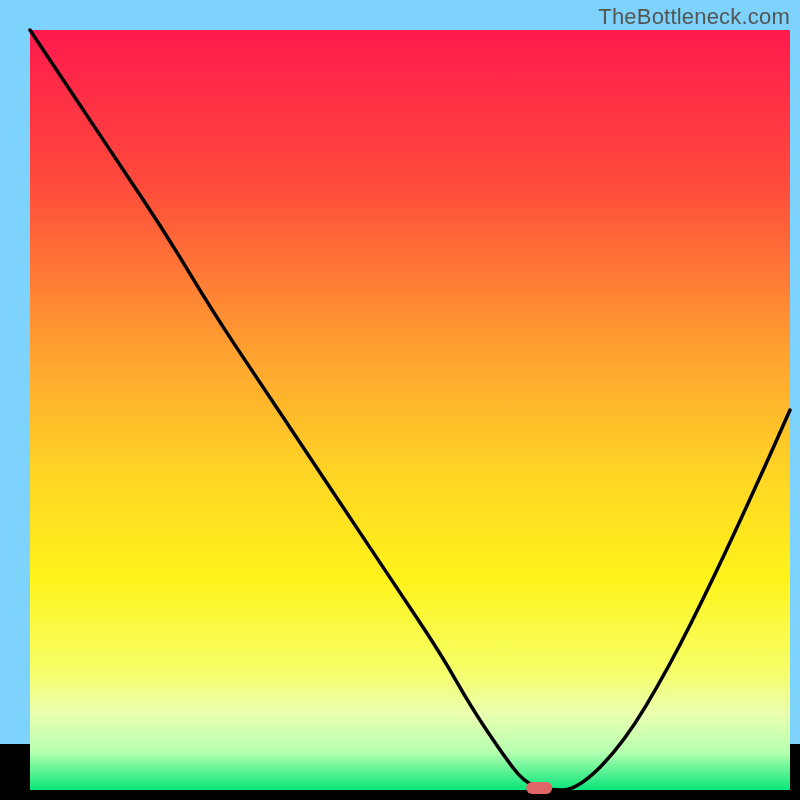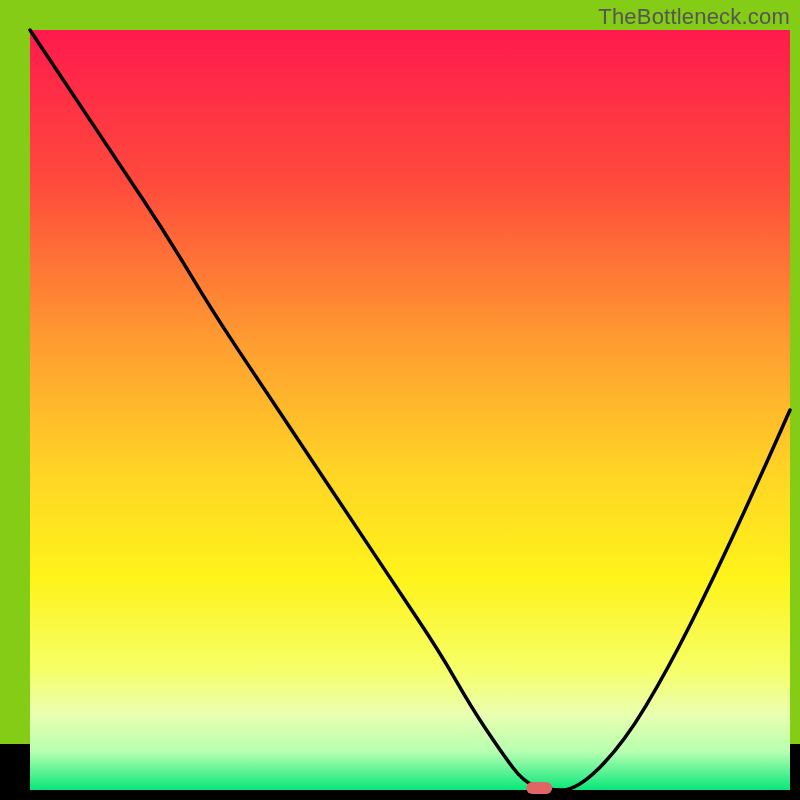--- a/index.html
+++ b/index.html
@@ -7,21 +7,21 @@
     padding: 0;
     width: 800px;
     height: 800px;
     background: #000;
     overflow: hidden;
   }
   .container {
     position: relative;
     width: 800px;
     height: 744px;
-    background: #84cc16;
+    background: #7dd3fc;
   }
   .watermark {
     position: absolute;
     top: 4px;
     right: 10px;
     color: #555;
     font-family: Arial, Helvetica, sans-serif;
     font-size: 22px;
     font-weight: 500;
     z-index: 10;

